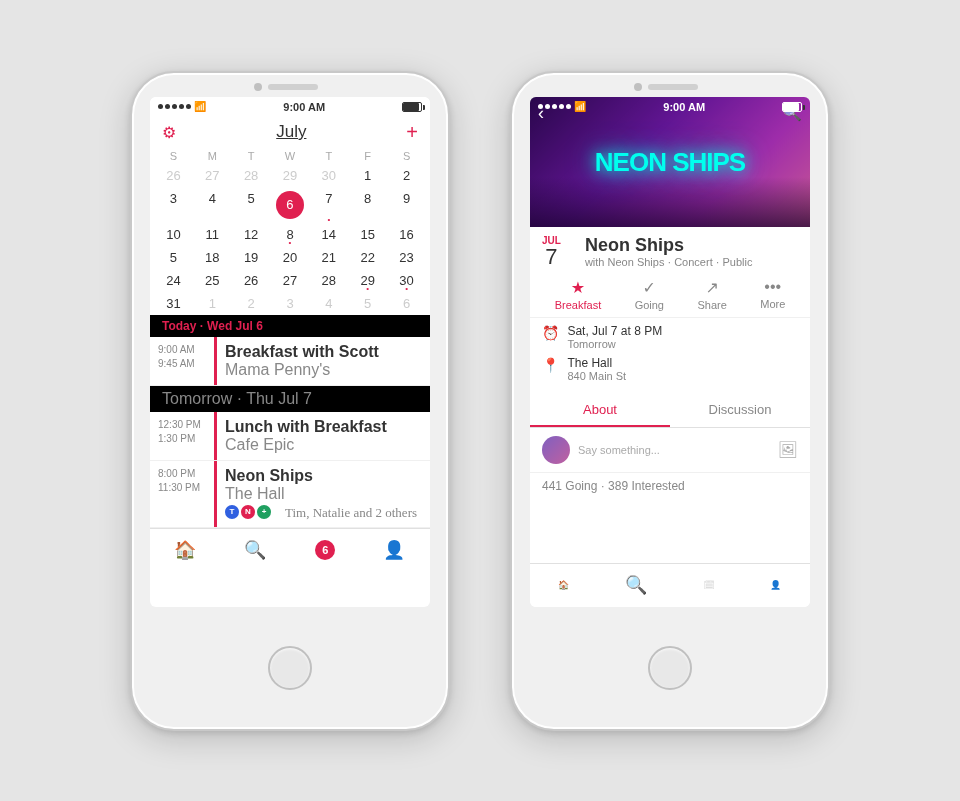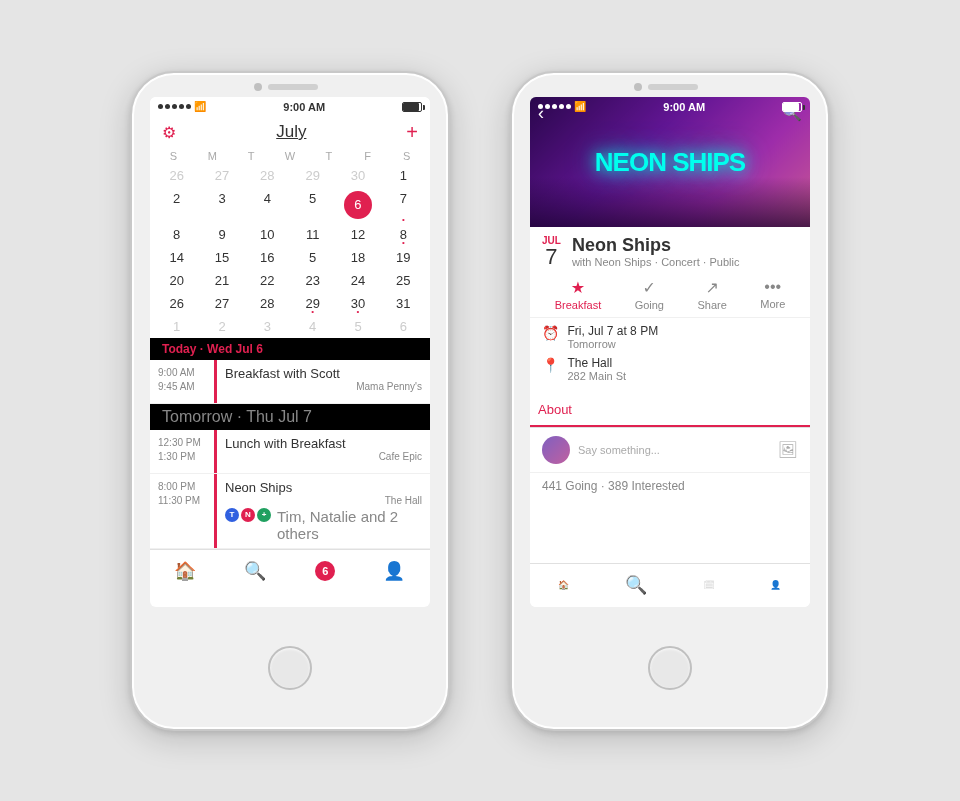--- a/index.html
+++ b/index.html
@@ -125,21 +125,21 @@
       flex-shrink: 0;
     }
     .cal-day-label {
       text-align: center;
       font-size: 11px;
       color: #aaa;
       padding: 2px 0;
     }
     .cal-grid {
       display: grid;
-      grid-template-columns: repeat(6, 1fr);
+      grid-template-columns: repeat(7, 1fr);
       padding: 0 4px;
       flex-shrink: 0;
     }
     .cal-cell {
       text-align: center;
       font-size: 13px;
       padding: 4px 0;
       color: #333;
       position: relative;
     }
@@ -187,30 +187,30 @@
     }
     .cal-event-bar {
       width: 3px;
       background: #e02050;
       flex-shrink: 0;
     }
     .cal-event-info {
       padding: 6px 8px;
       flex: 1;
     }
-    .cal-event-title { font-size: 13px; font-weight: 400; color: #333; }
-    .cal-event-sub { font-size: 10px; color: #888; text-align: right; }
+    .cal-event-title { font-size: 16px; font-weight: 700; color: #333; }
+    .cal-event-sub { font-size: 16px; color: #888; }
     .cal-event-avatars { display: flex; gap: 2px; margin-top: 2px; }
     .avatar-circle {
       width: 14px; height: 14px; border-radius: 50%;
       display: flex; align-items: center; justify-content: center;
       font-size: 8px; font-weight: 700; color: #fff;
       flex-shrink: 0;
     }
-    .avatar-text { font-size: 15px; color: #888; align-self: center; margin-left: 4px; }
+    .avatar-text { font-size: 13px; color: #888; align-self: center; margin-left: 12px; font-family: Liberation Serif, serif; }
 
     
     .tab-bar {
       height: 44px;
       background: #fff;
       border-top: 1px solid #e0e0e0;
       display: flex;
       align-items: center;
       justify-content: space-around;
       flex-shrink: 0;
@@ -249,21 +249,21 @@
       position: absolute; top: 6px; left: 8px;
       color: #fff; font-size: 18px;
     }
     .event-hero-search {
       position: absolute; top: 6px; right: 8px;
       color: #fff; font-size: 16px;
     }
     .event-details {
       padding: 8px 12px 4px;
       display: flex;
-      gap: 11px;
+      gap: 24px;
       align-items: flex-start;
       flex-shrink: 0;
     }
     .event-date-block { text-align: center; flex-shrink: 0; }
     .event-date-month { font-size: 10px; color: #e02050; font-weight: 700; text-transform: uppercase; }
     .event-date-day { font-size: 22px; font-weight: 300; color: #333; line-height: 1; }
     .event-info-block {}
     .event-title { font-size: 18px; font-weight: 600; color: #333; }
     .event-subtitle { font-size: 11px; color: #888; }
     .event-actions {
@@ -295,22 +295,22 @@
     }
     .event-meta-icon { color: #aaa; font-size: 14px; flex-shrink: 0; margin-top: 1px; }
     .event-meta-primary { font-size: 12px; color: #333; font-weight: 500; }
     .event-meta-secondary { font-size: 11px; color: #888; }
     .event-tabs {
       display: flex;
       border-bottom: 1px solid #e0e0e0;
       flex-shrink: 0;
     }
     .event-tab {
-      flex: 1; text-align: left;
-      padding: 8px 8px;
+      flex: 1; text-align: center;
+      padding: 8px 14px;
       font-size: 13px;
       color: #888;
     }
     .event-tab.active {
       color: #e02050;
       border-bottom: 2px solid #e02050;
     }
     .event-comment-area {
       display: flex;
       align-items: center;
@@ -587,35 +587,36 @@
           <div class="event-action-btn">
             <span class="event-action-icon">•••</span>
             <span>More</span>
           </div>
         </div>
 
         <div class="event-meta">
           <div class="event-meta-row">
             <span class="event-meta-icon">⏰</span>
             <div>
-              <div class="event-meta-primary">Fri, Jul 7 at 8 PM</div>
+              <div class="event-meta-primary">Sat, Jul 7 at 8 PM</div>
               <div class="event-meta-secondary">Tomorrow</div>
             </div>
           </div>
           <div class="event-meta-row">
             <span class="event-meta-icon">📍</span>
             <div>
               <div class="event-meta-primary">The Hall</div>
-              <div class="event-meta-secondary">282 Main St</div>
+              <div class="event-meta-secondary">840 Main St</div>
             </div>
           </div>
         </div>
 
         <div class="event-tabs">
           <div class="event-tab active">About</div>
+          <div class="event-tab">Discussion</div>
         </div>
 
         <div class="event-comment-area">
           <div class="event-avatar"></div>
           <div class="event-comment-input">Say something...</div>
           <span class="event-photo-icon">🖼</span>
         </div>
 
         <div class="event-stats">
           <span>441 Going · 389 Interested</span>

